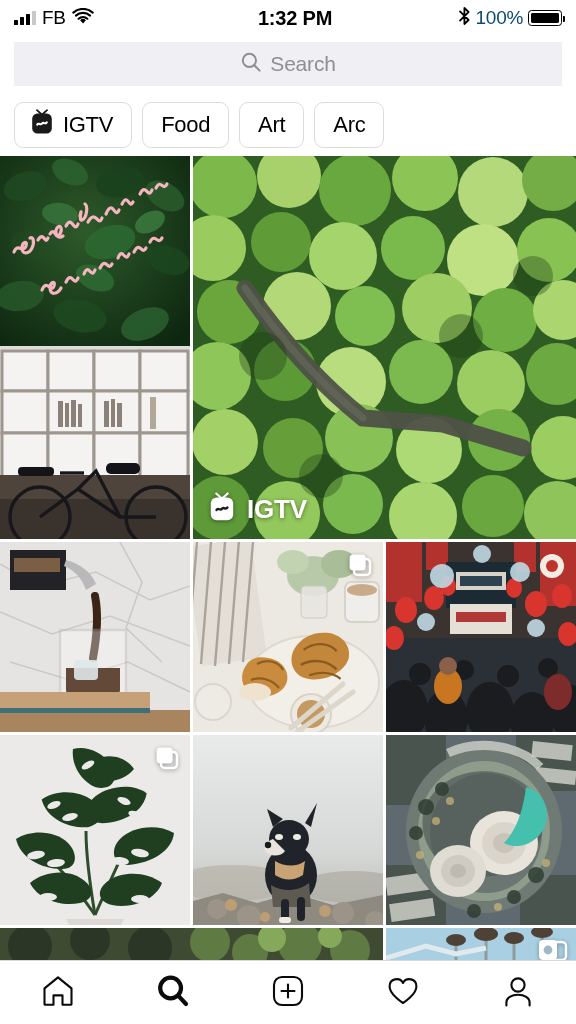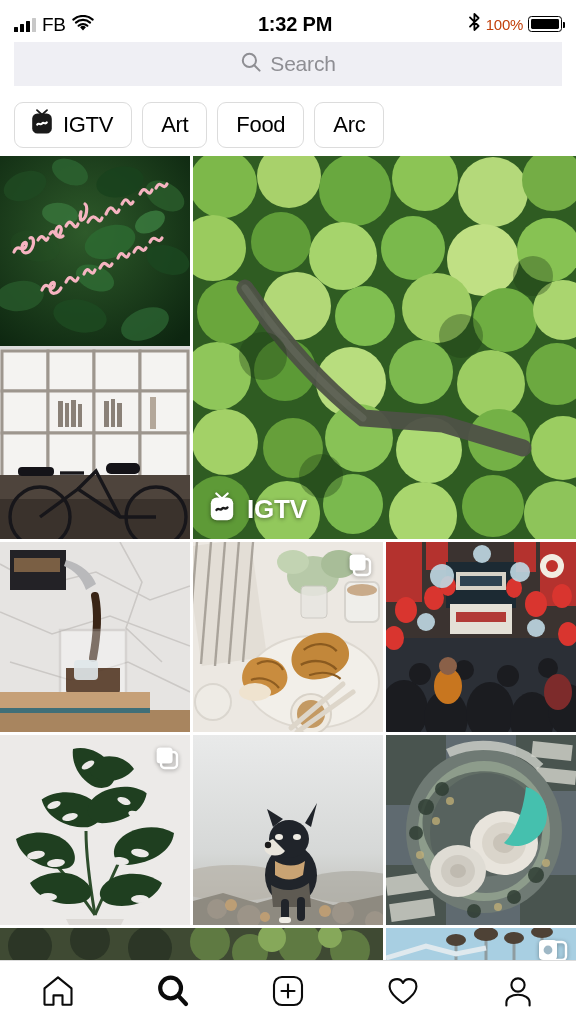--- a/index.html
+++ b/index.html
@@ -7,34 +7,34 @@
     width: 576px; height: 1024px;
     font-family: "Liberation Sans", sans-serif;
     background: #ffffff;
     overflow: hidden;
   }
   #app { width: 576px; height: 1024px; position: relative; display: flex; flex-direction: column; background:#fff; }
 
   
   .statusbar {
     height: 36px; flex: 0 0 36px;
-    display: flex; align-items: flex-end;
+    display: flex; align-items: center;
     padding: 0 14px;
     background: #ffffff;
     position: relative;
     gap: 27px;
   }
   .sb-left { display: flex; align-items: center; gap: 6px; }
   .sb-center {
     position: absolute; left: 14px; right: 0; text-align: center;
     font-size: 20px; font-weight: bold; color: #000; letter-spacing: -0.2px;
   }
   .sb-right { margin-left: auto; display: flex; align-items: center; gap: 5px; z-index:2; }
   .carrier-text { font-size: 19px; color: #000; letter-spacing: -0.3px; }
-  .batt-pct { font-size: 15px; color: #c2410c; letter-spacing: -0.3px; }
+  .batt-pct { font-size: 19px; color: #0c4a6e; letter-spacing: -0.3px; }
   .signal { display: flex; align-items: flex-end; gap: 2px; height: 14px; }
   .signal i { display:block; width: 4px; background: #000; border-radius: 0.5px; }
   .signal i:nth-child(1){ height: 5px; }
   .signal i:nth-child(2){ height: 8px; }
   .signal i:nth-child(3){ height: 11px; }
   .signal i:nth-child(4){ height: 14px; background: #c8c8c8; }
   .battery {
     width: 34px; height: 16px; border: 1.6px solid #000; border-radius: 3.5px;
     position: relative; padding: 1.6px;
   }
@@ -156,24 +156,24 @@
           <path d="M8 1.2 12.2 5M18 1.2 13.8 5" stroke="#1a1a1a" stroke-width="1.8" stroke-linecap="round"></path>
           <rect x="3.2" y="4.6" width="19.6" height="20" rx="5.2" fill="#1a1a1a"></rect>
           <path d="M8.2 15.6c1.6-2.6 3.2 1.2 4.8-1 1.6-2.2 3.2 1.4 4.8-1.2" stroke="#fff" stroke-width="2.1" fill="none" stroke-linecap="round"></path>
         </svg>
       </span>
       <span>IGTV</span>
     </div>
 
 
     <div class="chip">
+      <span>Food</span>
+    </div>
+    <div class="chip">
       <span>Art</span>
-    </div>
-    <div class="chip">
-      <span>Food</span>
     </div>
     <div class="chip">
       <span>Arc</span>
     </div>
   </div>
 
   <div class="grid">
 
     <div class="row">
       <div class="cell col">

